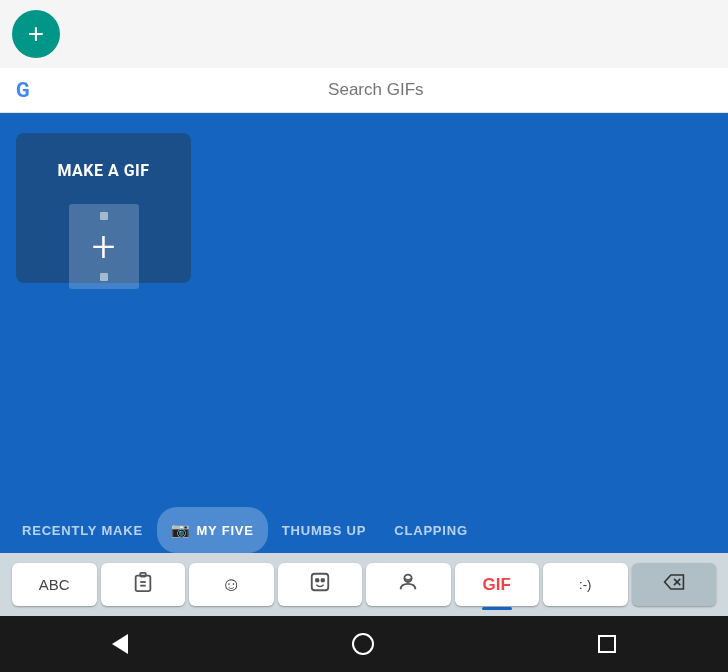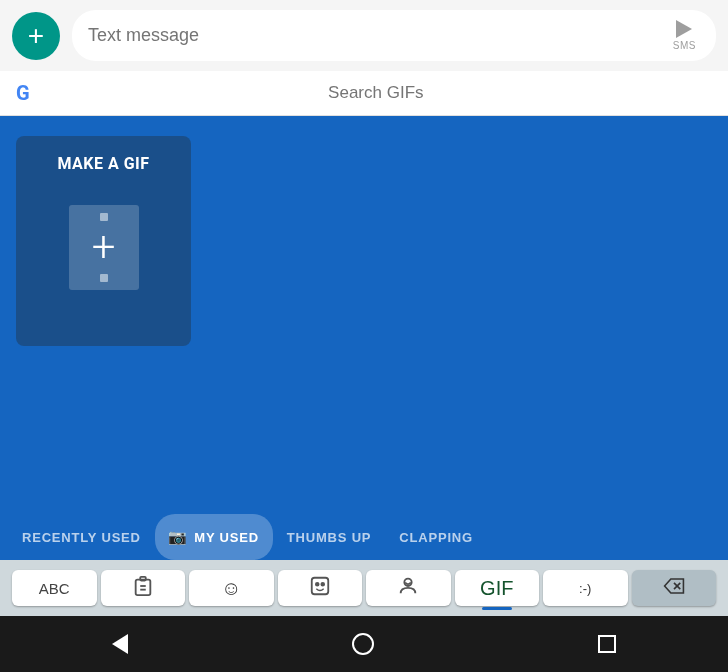--- a/index.html
+++ b/index.html
@@ -106,28 +106,28 @@
 
     
     .gif-content {
       flex: 1;
       background: #1565C0;
       padding: 20px 16px;
       overflow: hidden;
     }
     .make-gif-card {
       width: 175px;
-      height: 210px;
+      height: 150px;
       background: #1a4f8a;
       border-radius: 8px;
       display: flex;
       flex-direction: column;
       align-items: center;
       justify-content: flex-start;
-      padding: 18px 12px;
+      padding: 28px 12px;
       cursor: pointer;
     }
     .make-gif-title {
       color: white;
       font-size: 16px;
       font-weight: bold;
       letter-spacing: 0.5px;
       margin-bottom: 24px;
     }
     .make-gif-icon {
@@ -203,42 +203,42 @@
     .keyboard-bar {
       background: #cfd8dc;
       display: flex;
       align-items: center;
       padding: 10px 12px;
       gap: 4px;
       justify-content: space-around;
     }
     .kb-key {
       flex: 1;
-      height: 36px;
+      height: 43px;
       display: flex;
       align-items: center;
       justify-content: center;
       background: white;
       border-radius: 6px;
       font-size: 13px;
       color: #333;
       font-weight: 500;
       cursor: pointer;
       border: none;
       box-shadow: 0 1px 2px rgba(0,0,0,0.3);
     }
     .kb-key.abc {
       font-size: 15px;
       font-weight: 500;
       color: #444;
     }
     .kb-key.gif-active {
-      color: #14532d;
-      font-weight: normal;
-      font-size: 20px;
+      color: #ef4444;
+      font-weight: bold;
+      font-size: 17px;
       position: relative;
     }
     .kb-key.gif-active::after {
       content: '';
       position: absolute;
       bottom: -4px;
       left: 50%;
       transform: translateX(-50%);
       width: 30px;
       height: 3px;
@@ -289,27 +289,20 @@
       border: 2px solid white;
     }
   </style>
 </head>
 <body>
 
 <div class="message-bar">
   <button class="add-button">
     <span>+</span>
   </button>
-  <div class="text-input-wrapper">
-    <input class="text-input" type="text" placeholder="Text message" style="">
-    <button class="send-button">
-      <span class="send-icon"></span>
-      <span class="send-label">SMS</span>
-    </button>
-  </div>
 </div>
 
 <div class="search-bar">
   <span class="google-g">
     <span class="google-g-blue">G</span>
   </span>
   <input class="search-input" type="text" placeholder="Search GIFs" style="">
 </div>
 
 <div class="gif-content">
@@ -318,25 +311,25 @@
     <div class="make-gif-icon">
       <div class="film-strip">
         <span class="plus-icon">+</span>
       </div>
     </div>
   </div>
 </div>
 
 <div class="category-tabs">
   <button class="tab-item">
-    <span>RECENTLY USED</span>
+    <span>RECENTLY MAKE</span>
   </button>
   <button class="tab-item active">
     <span class="tab-camera-icon">📷</span>
-    <span>MY USED</span>
+    <span>MY FIVE</span>
   </button>
   <button class="tab-item">
     <span>THUMBS UP</span>
   </button>
   <button class="tab-item">
     <span>CLAPPING</span>
   </button>
 </div>
 
 <div class="keyboard-bar">

